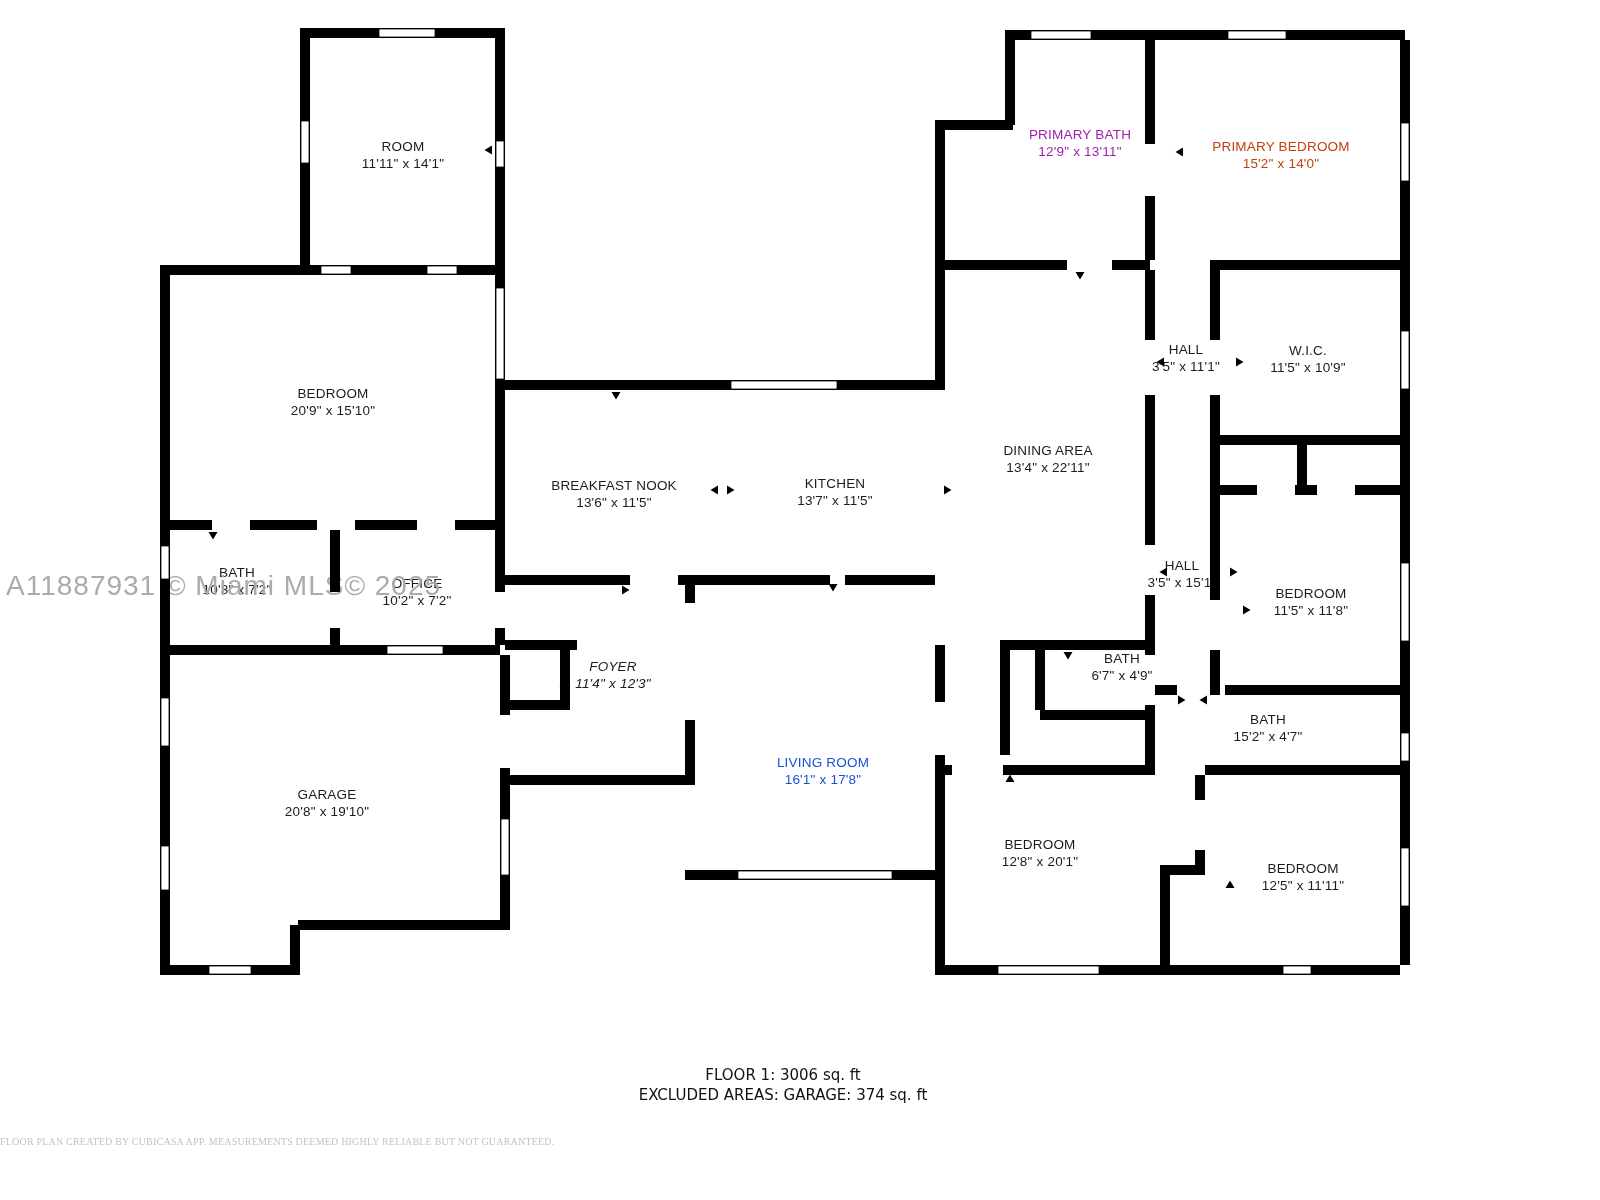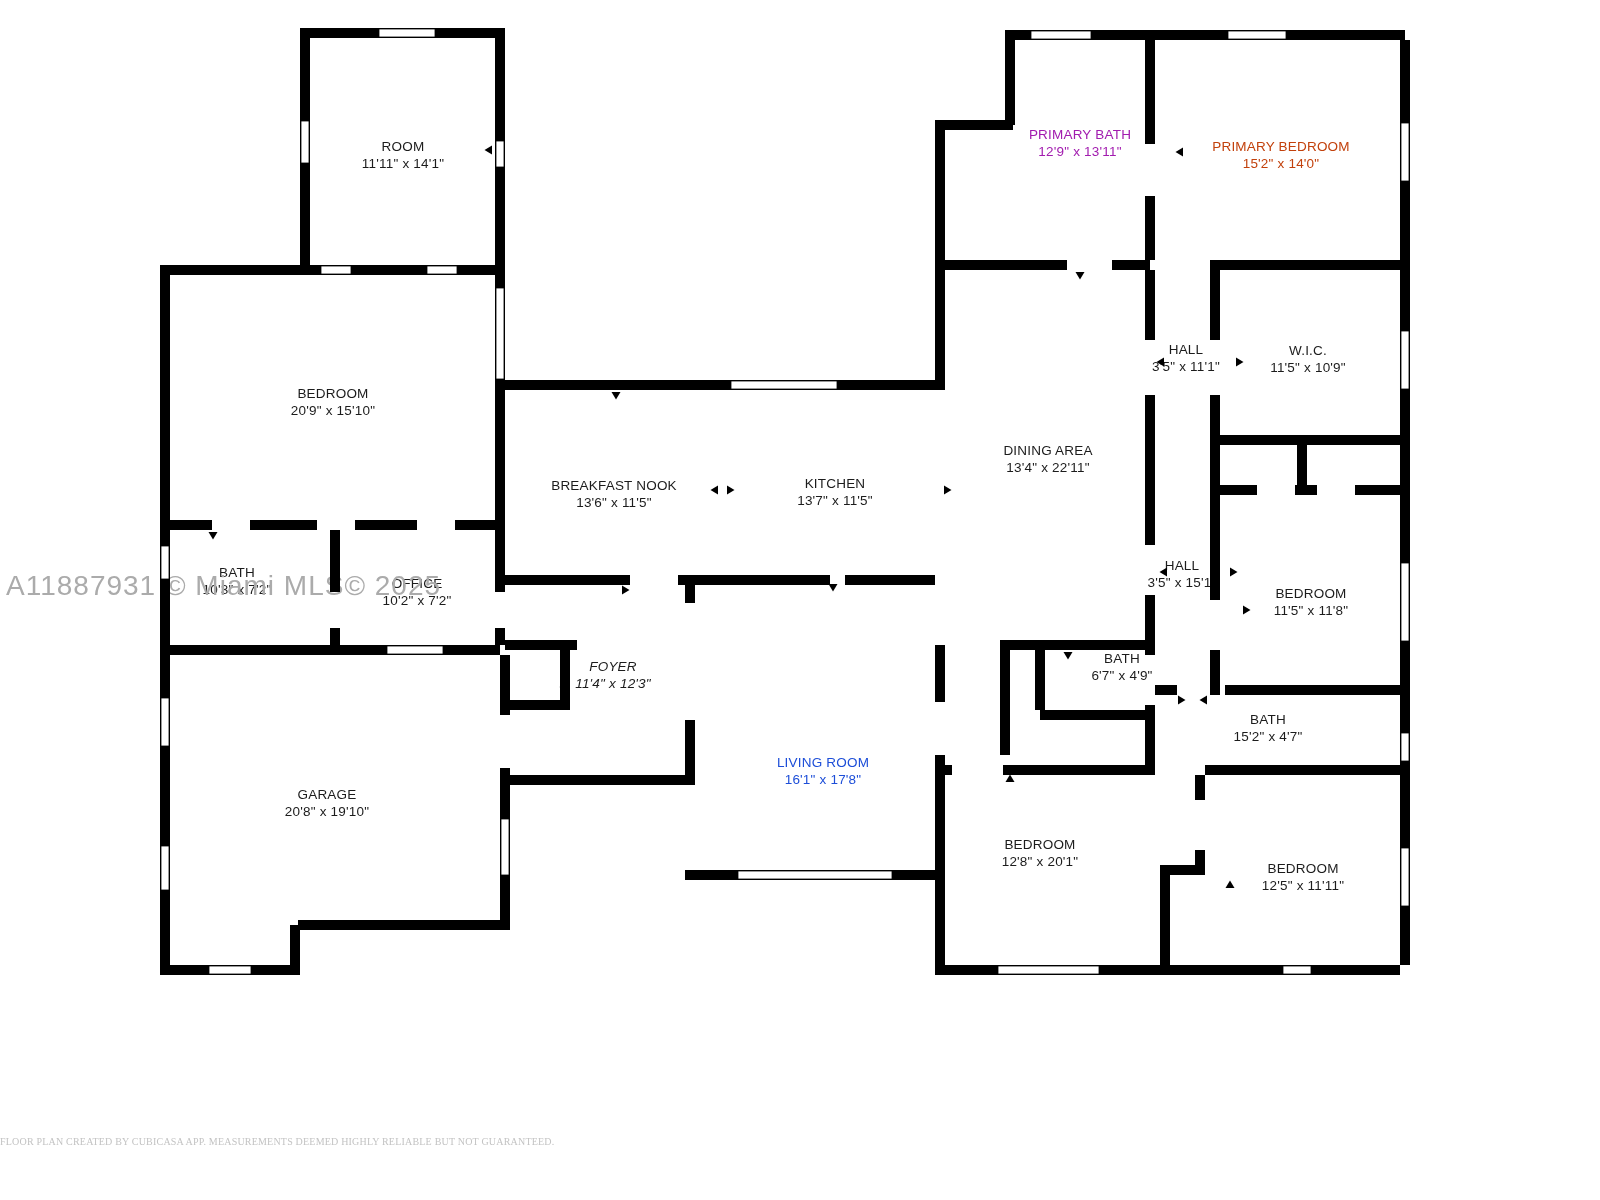--- a/index.html
+++ b/index.html
@@ -254,15 +254,17 @@
         <polygon points="0,-4.5 7.5,0 0,4.5" transform="translate(1230,888) rotate(270)"></polygon>
         <polygon points="0,-4.5 7.5,0 0,4.5" transform="translate(567,687) rotate(180)"></polygon>
         <polygon points="0,-4.5 7.5,0 0,4.5" transform="translate(492,150) rotate(180)"></polygon>
         <polygon points="0,-4.5 7.5,0 0,4.5" transform="translate(213,532) rotate(90)"></polygon>
         <polygon points="0,-4.5 7.5,0 0,4.5" transform="translate(616,392) rotate(90)"></polygon>
       </g>
   </svg>
 </div>
 
 <div id="summary">
+  <div class="line">FLOOR 1: 3006 sq. ft</div>
+  <div class="line">EXCLUDED AREAS: GARAGE: 374 sq. ft</div>
 </div>
 
 <div id="footer" style="color: rgb(195, 195, 195);">FLOOR PLAN CREATED BY CUBICASA APP. MEASUREMENTS DEEMED HIGHLY RELIABLE BUT NOT GUARANTEED.</div>
 
 </body></html>

